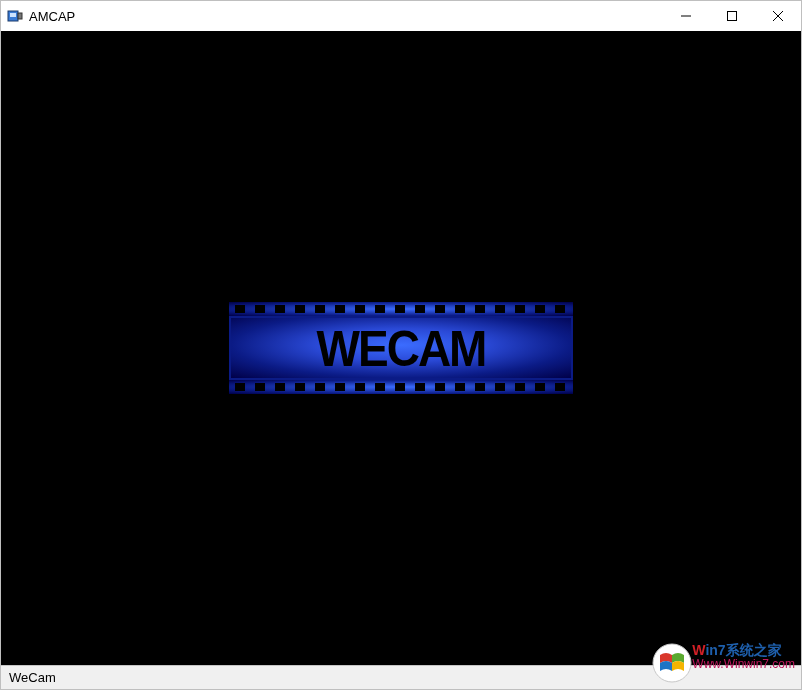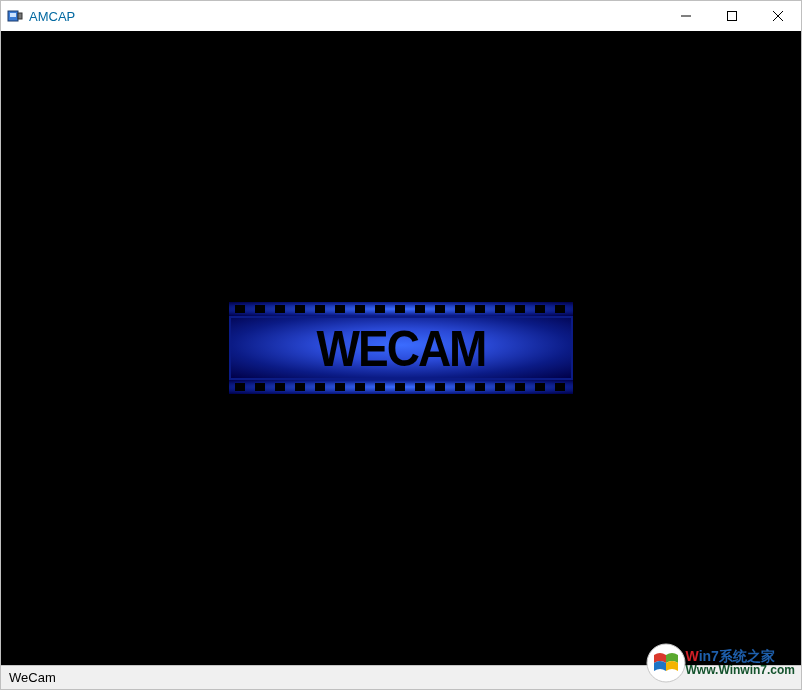--- a/index.html
+++ b/index.html
@@ -3,21 +3,21 @@
   <meta charset="utf-8">
   <style>
     * { margin: 0; padding: 0; box-sizing: border-box; }
     html, body { width: 802px; height: 690px; font-family: "Segoe UI", Tahoma, sans-serif; background: #fff; overflow: hidden; }
     .window { width: 802px; height: 690px; border: 1px solid #bfbfbf; display: flex; flex-direction: column; background: #fff; position: relative; }
 
     
     .titlebar { height: 30px; display: flex; align-items: center; background: #fff; }
     .titlebar .left { display: flex; align-items: center; padding-left: 6px; gap: 6px; }
     .titlebar .app-icon { width: 16px; height: 16px; }
-    .titlebar .title-text { font-size: 13px; color: #0369a1; }
+    .titlebar .title-text { font-size: 13px; color: #000000; }
     .titlebar .spacer { flex: 1; }
     .winbtn { width: 46px; height: 30px; display: flex; align-items: center; justify-content: center; cursor: default; }
     .winbtn svg { width: 10px; height: 10px; }
 
     
     .menubar { height: 24px; display: flex; align-items: center; padding: 0 6px; font-size: 13.5px; color: #000; background: #fff; }
     .menu-item { padding: 2px 10px; cursor: default; }
     .menu-item .u { text-decoration: underline; }
 
     
@@ -30,26 +30,26 @@
     .film-rail.top { top: 4px; }
     .film-rail.bottom { bottom: 4px; }
     .film-rail svg { width: 100%; height: 14px; display: block; }
     .film-middle { position: absolute; left: 8px; right: 8px; top: 18px; bottom: 18px; background: radial-gradient(ellipse at 50% 45%, #3b6cff 0%, #2a49d6 35%, #0b1b86 70%, #000048 100%); border: 2px solid #0b1b86; display: flex; align-items: center; justify-content: center; }
     .wecam-text { font-family: "Arial Black", Impact, sans-serif; font-size: 46px; font-weight: 900; letter-spacing: -2px; color: #000; transform: scaleY(1.1); }
 
     
     .statusbar { height: 24px; border-top: 1px solid #c6c6c6; background: #f0f0f0; display: flex; align-items: center; font-size: 13px; padding-left: 8px; color: #000; position: relative; }
 
     
-    .watermark { position: absolute; right: 6px; bottom: 6px; display: flex; align-items: center; pointer-events: none; }
+    .watermark { position: absolute; right: 6px; bottom: 6px; display: flex; align-items: flex-start; pointer-events: none; }
     .watermark-text { display: flex; flex-direction: column; align-items: flex-start; line-height: 1.05; }
     .wm-line1 { font-size: 14px; font-weight: 700; }
     .wm-line1 .w-red { color: #d32027; }
     .wm-line1 .w-cn { color: #1e5fac; }
-    .wm-line2 { font-size: 12px; color: #14532d; font-weight: 700; }
+    .wm-line2 { font-size: 12px; color: #be185d; font-weight: 400; }
     .watermark-logo svg { width: 40px; height: 40px; display: block; }
 
   </style>
 </head>
 <body>
 
 <div class="window">
 
   <div class="titlebar">
     <div class="left">

